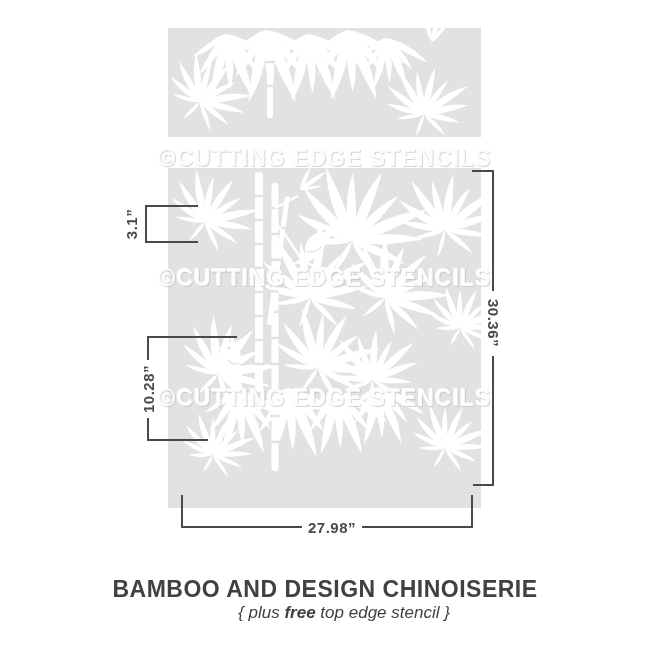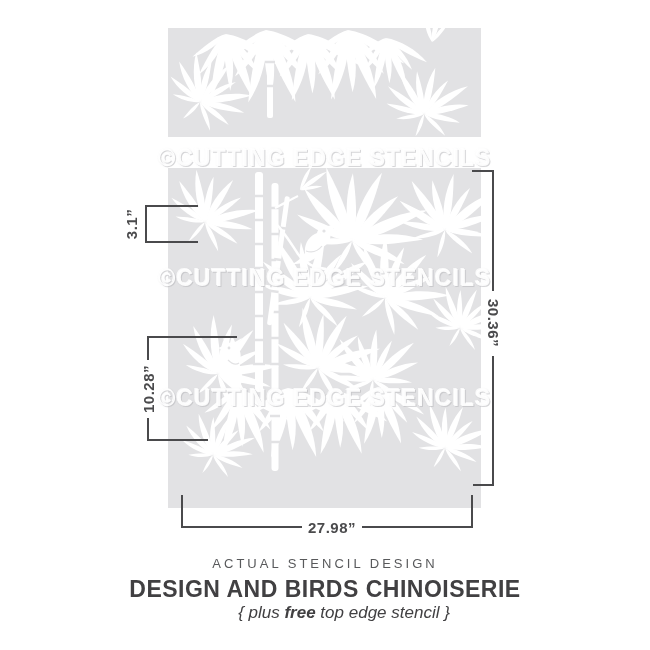--- a/index.html
+++ b/index.html
@@ -230,17 +230,16 @@
     <path class="dim-path" d="M237 337 H148 V360 M148 418 V440 H208"></path>
     <path class="dim-path" d="M472 171 H493 V291 M493 356 V485 H473"></path>
     <path class="dim-path" d="M182 495 V527 H302 M362 527 H472 V495"></path>
   </svg>
 
   <div class="dim-label rot-ccw" style="left:131px; top:224px;">3.1”</div>
   <div class="dim-label rot-ccw" style="left:148px; top:389px;">10.28”</div>
   <div class="dim-label rot-cw" style="left:493px; top:323px;">30.36”</div>
   <div class="dim-label no-rot" style="left:332px; top:527px;">27.98”</div>
 
-  <div class="caption kicker">ACTUAL STENCIL DESIGN</div>
-  <div class="caption title">DESIGN AND BIRDS CHINOISERIE</div>
+  <div class="caption title">BAMBOO AND DESIGN CHINOISERIE</div>
   <div class="caption subtitle"><span>{ plus </span><span class="emph">free</span><span> top edge stencil }</span></div>
 
 </div>
 
 </body></html>

